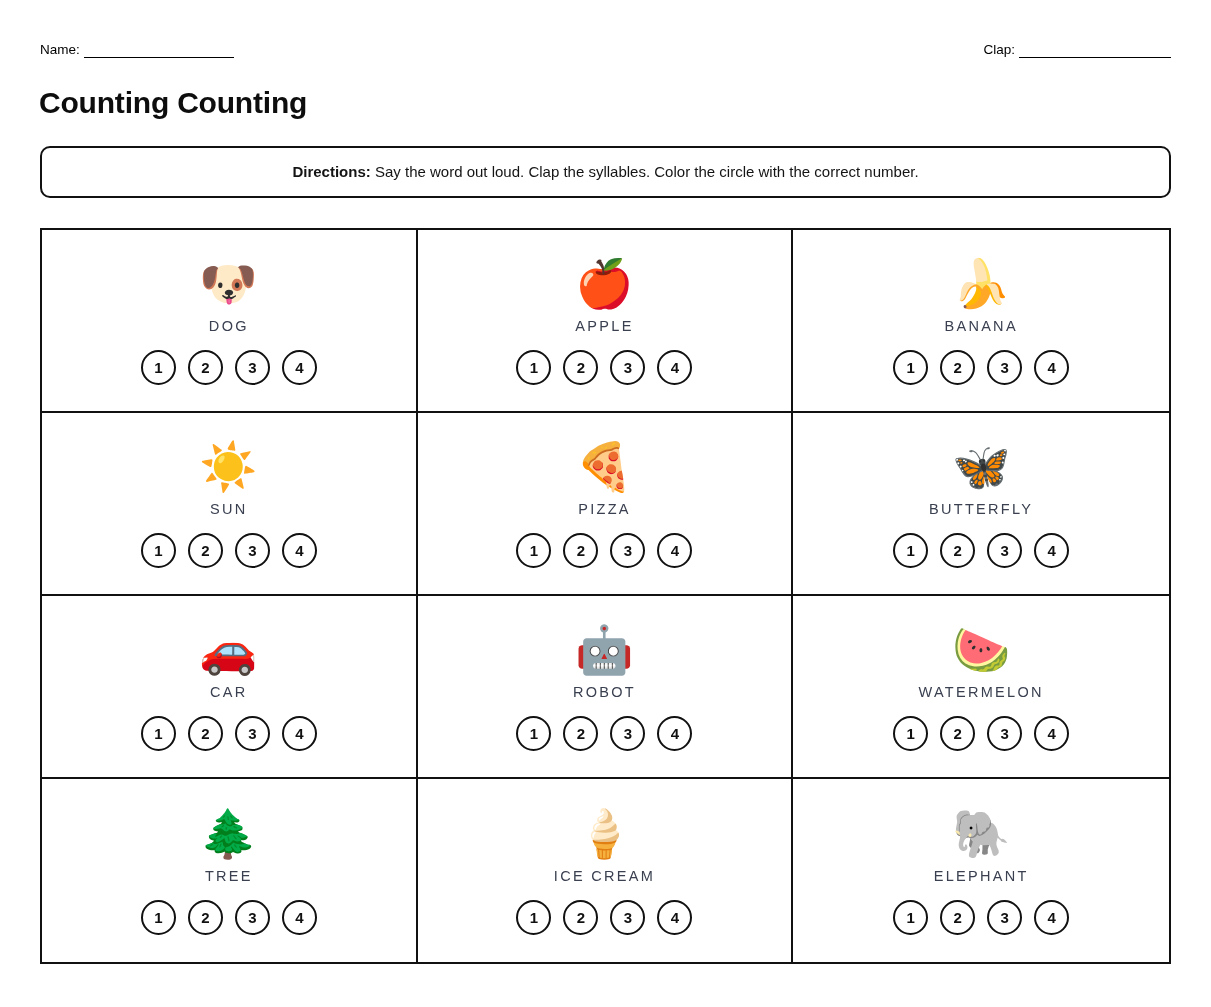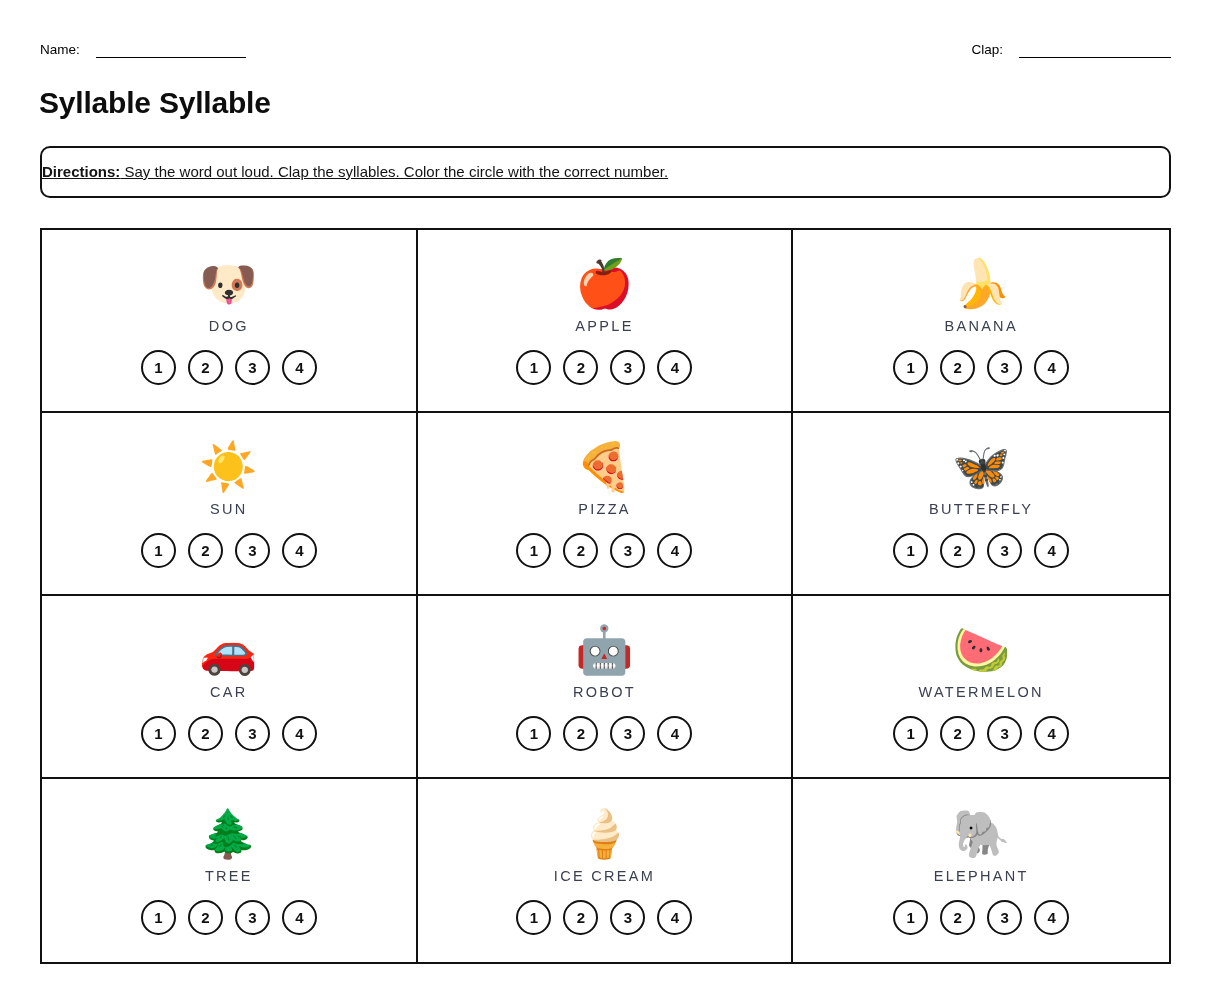--- a/index.html
+++ b/index.html
@@ -31,21 +31,21 @@
     top: 36px;
     width: 1131px;
     height: 22px;
     display: flex;
     justify-content: space-between;
     align-items: flex-end;
   }
   .meta-field {
     display: flex;
     align-items: flex-end;
-    gap: 16px;
+    gap: 4px;
   }
   .meta-label {
     font-size: 13.5px;
     font-weight: 400;
     color: #000000;
     line-height: 16px;
     white-space: nowrap;
   }
   .meta-line {
     display: inline-block;
@@ -75,23 +75,22 @@
     position: absolute;
     left: 40px;
     top: 146px;
     width: 1131px;
     height: 52px;
     box-sizing: border-box;
     border: 2.2px solid #111111;
     border-radius: 10px;
     display: flex;
     align-items: center;
-    justify-content: flex-start;
+    justify-content: center;
     background: #ffffff;
-    text-decoration: underline;
   }
   .directions-text {
     font-size: 15px;
     color: #141414;
     line-height: 20px;
     text-align: center;
   }
   .directions-text .dir-strong {
     font-weight: 700;
   }
@@ -177,21 +176,21 @@
     <div class="meta-field name">
       <span class="meta-label">Name:</span>
       <span class="meta-line"></span>
     </div>
     <div class="meta-field date">
       <span class="meta-label">Clap:</span>
       <span class="meta-line"></span>
     </div>
   </div>
 
-  <h1 class="worksheet-title">Syllable Syllable</h1>
+  <h1 class="worksheet-title">Counting Counting</h1>
 
   <div class="directions-box">
     <div class="directions-text">
       <span class="dir-strong">Directions:</span><span> Say the word out loud. Clap the syllables. Color the circle with the correct number.</span>
     </div>
   </div>
 
   <div class="word-grid" id="word-grid">
       <div class="word-cell">
         <div class="word-emoji">🐶</div>

